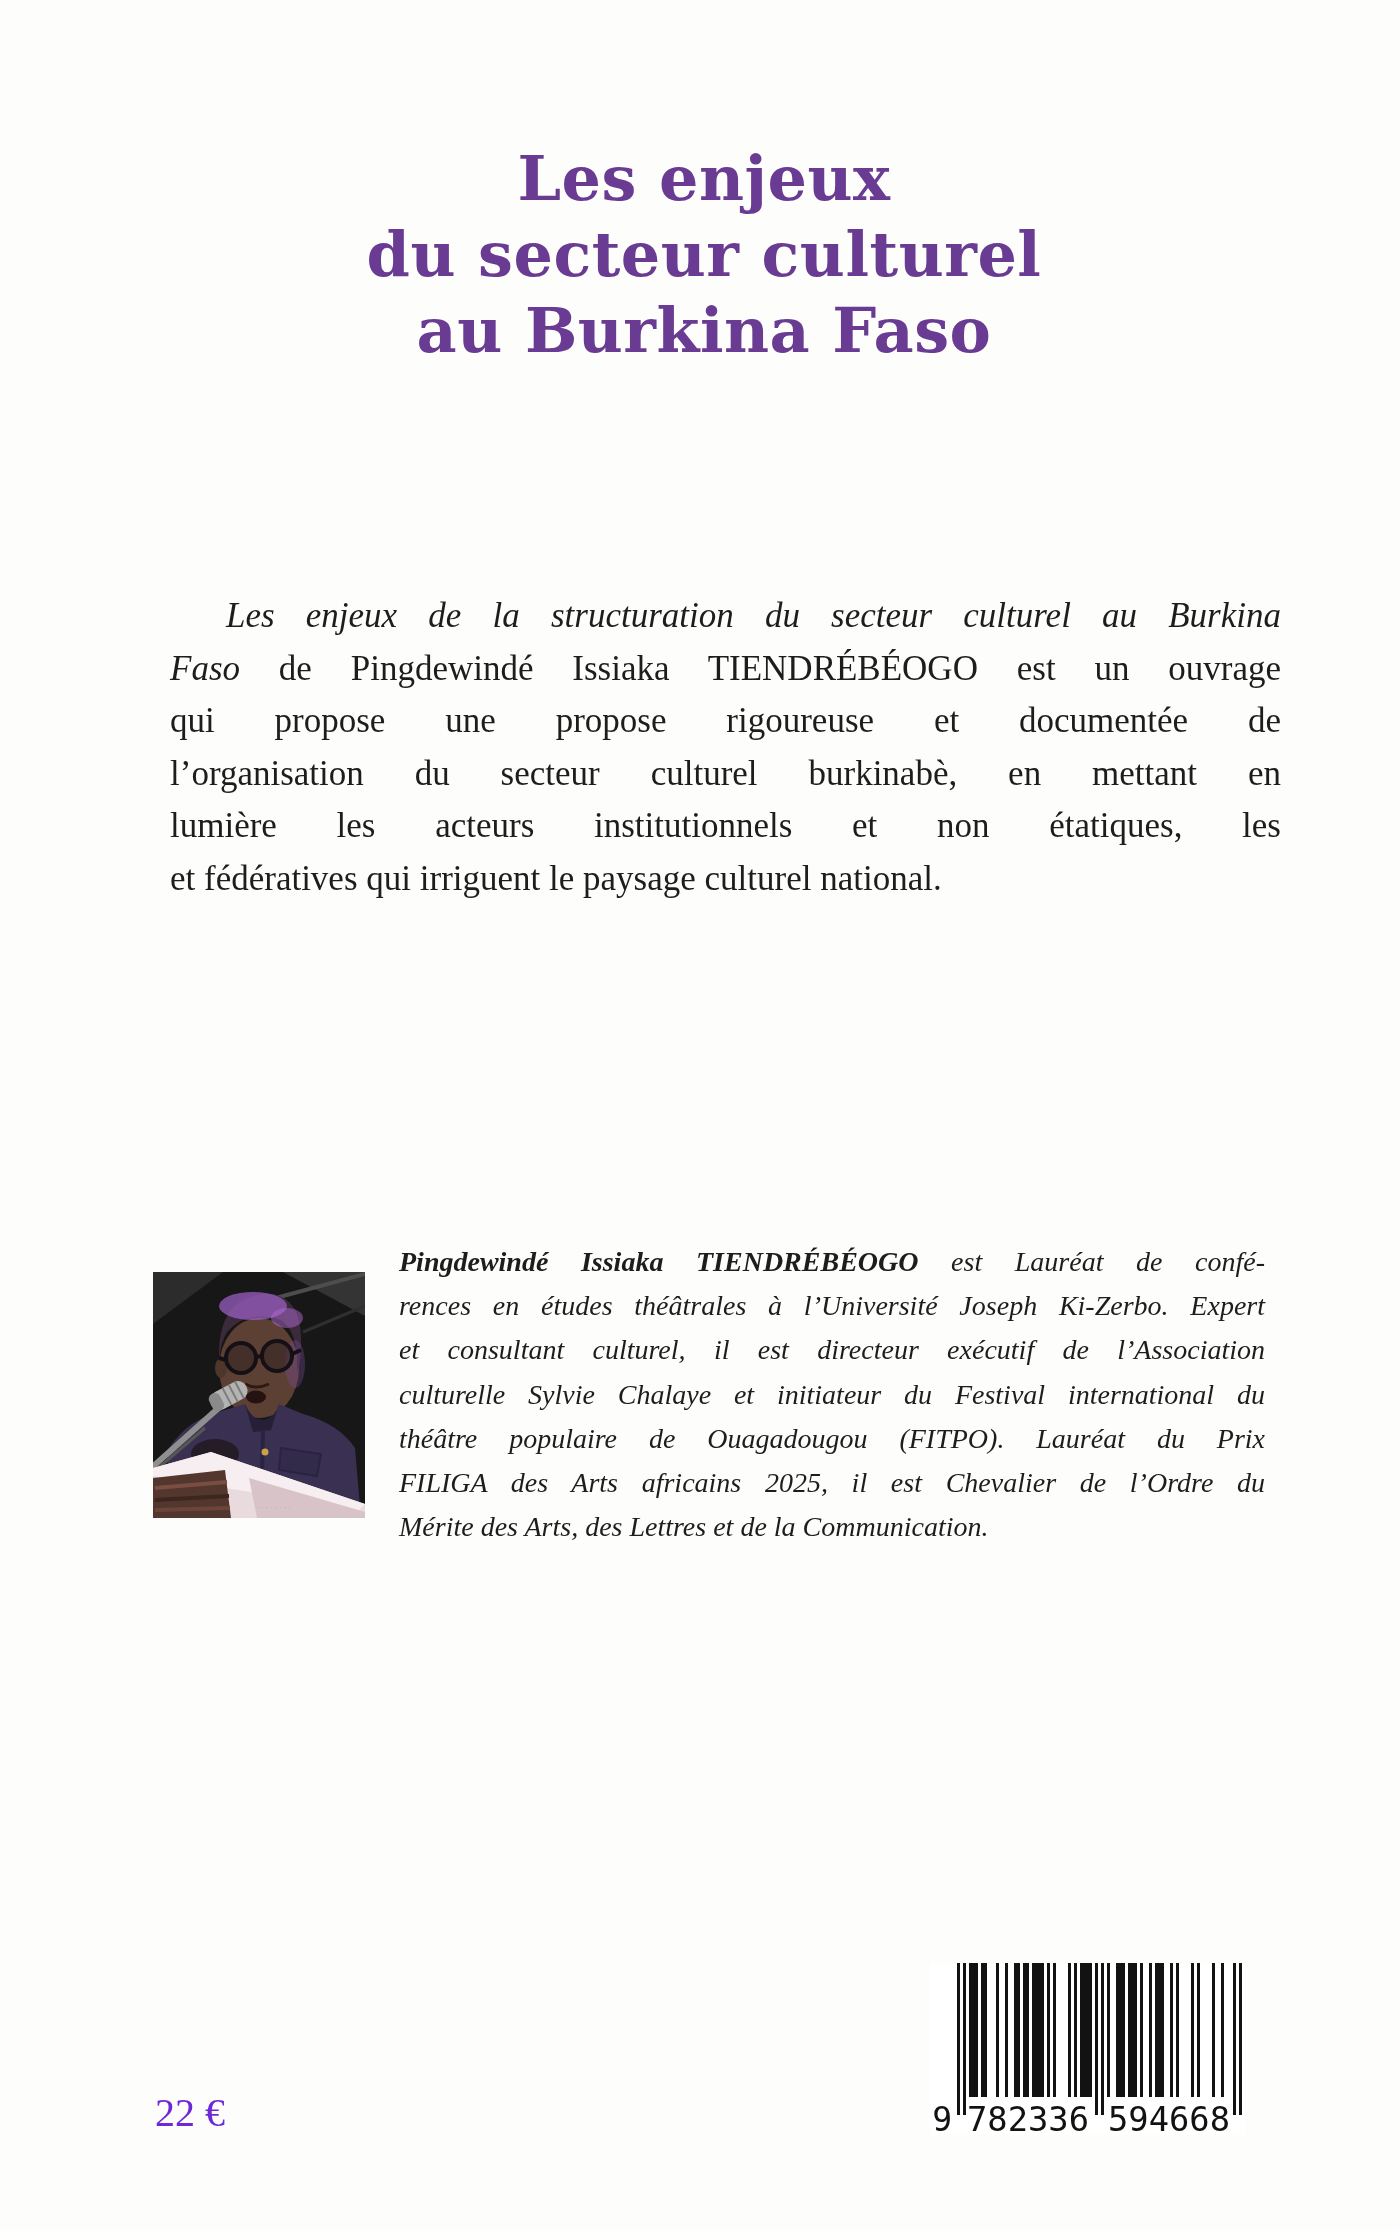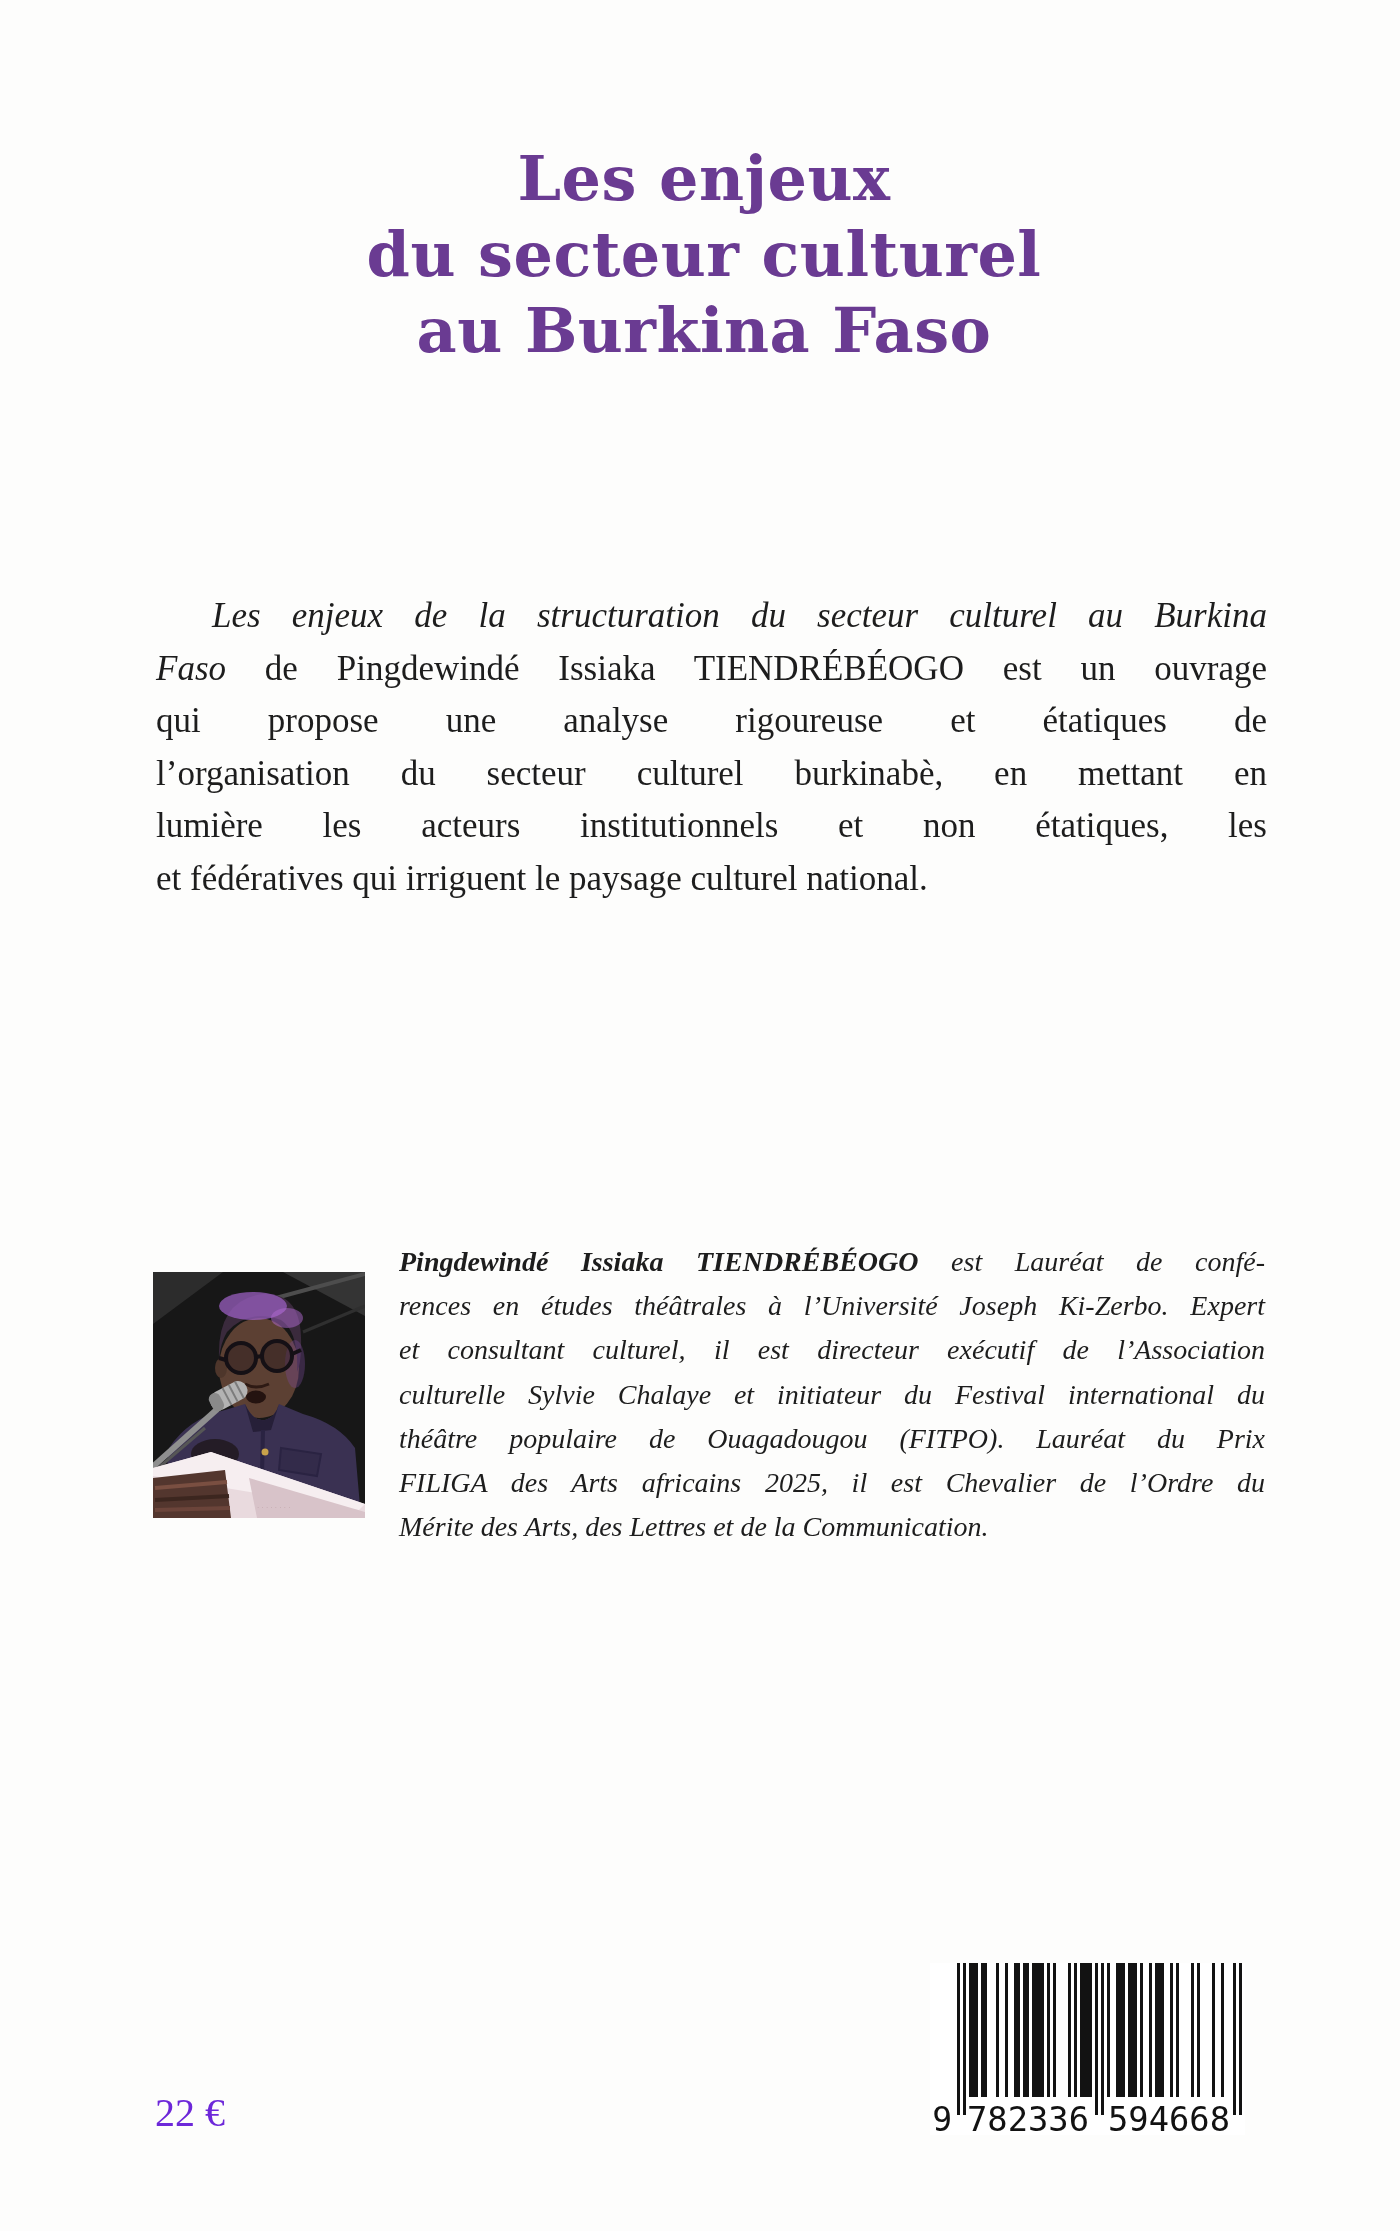--- a/index.html
+++ b/index.html
@@ -26,21 +26,21 @@
   .jpara .tline{
     text-align:justify;
     text-align-last:justify;
     white-space:normal;
   }
   .jpara .tline.last{text-align-last:left;}
   .jpara .it{font-style:italic;}
   .jpara .bd{font-weight:700;}
   
   .desc{
-    position:absolute;left:156px;top:590px;width:1111px;
+    position:absolute;left:170px;top:590px;width:1111px;
     font-size:35px;line-height:52.6px;
   }
   
   .bio{
     position:absolute;left:399px;top:1240px;width:866px;
     font-size:28px;line-height:44.2px;
     font-style:italic;
   }
   
   .photo{
@@ -69,21 +69,21 @@
 
   <div class="title jtitle" style="color: rgb(106, 59, 146);">
       <div class="tline"><span>Les enjeux</span></div>
       <div class="tline"><span>du secteur culturel</span></div>
       <div class="tline"><span>au Burkina Faso</span></div>
     </div>
 
   <div class="desc jpara">
       <div class="tline" style="text-indent: 56px;"><span class="it">Les enjeux de la structuration du secteur culturel au Burkina</span></div>
       <div class="tline"><span class="it">Faso</span><span> de Pingdewindé Issiaka TIENDRÉBÉOGO est un ouvrage</span></div>
-      <div class="tline"><span>qui propose une analyse rigoureuse et étatiques de</span></div>
+      <div class="tline"><span>qui propose une propose rigoureuse et documentée de</span></div>
       <div class="tline"><span>l’organisation du secteur culturel burkinabè, en mettant en</span></div>
       <div class="tline"><span>lumière les acteurs institutionnels et non étatiques, les</span></div>
       <div class="tline last"><span>et fédératives qui irriguent le paysage culturel national.</span></div>
     </div>
 
   <div class="photo">
     <svg viewBox="0 0 212 246" preserveAspectRatio="none">
 
       <rect x="0" y="0" width="212" height="246" fill="#171717"></rect>
       <polygon points="0,0 70,0 0,52" fill="#2c2c2c"></polygon>

